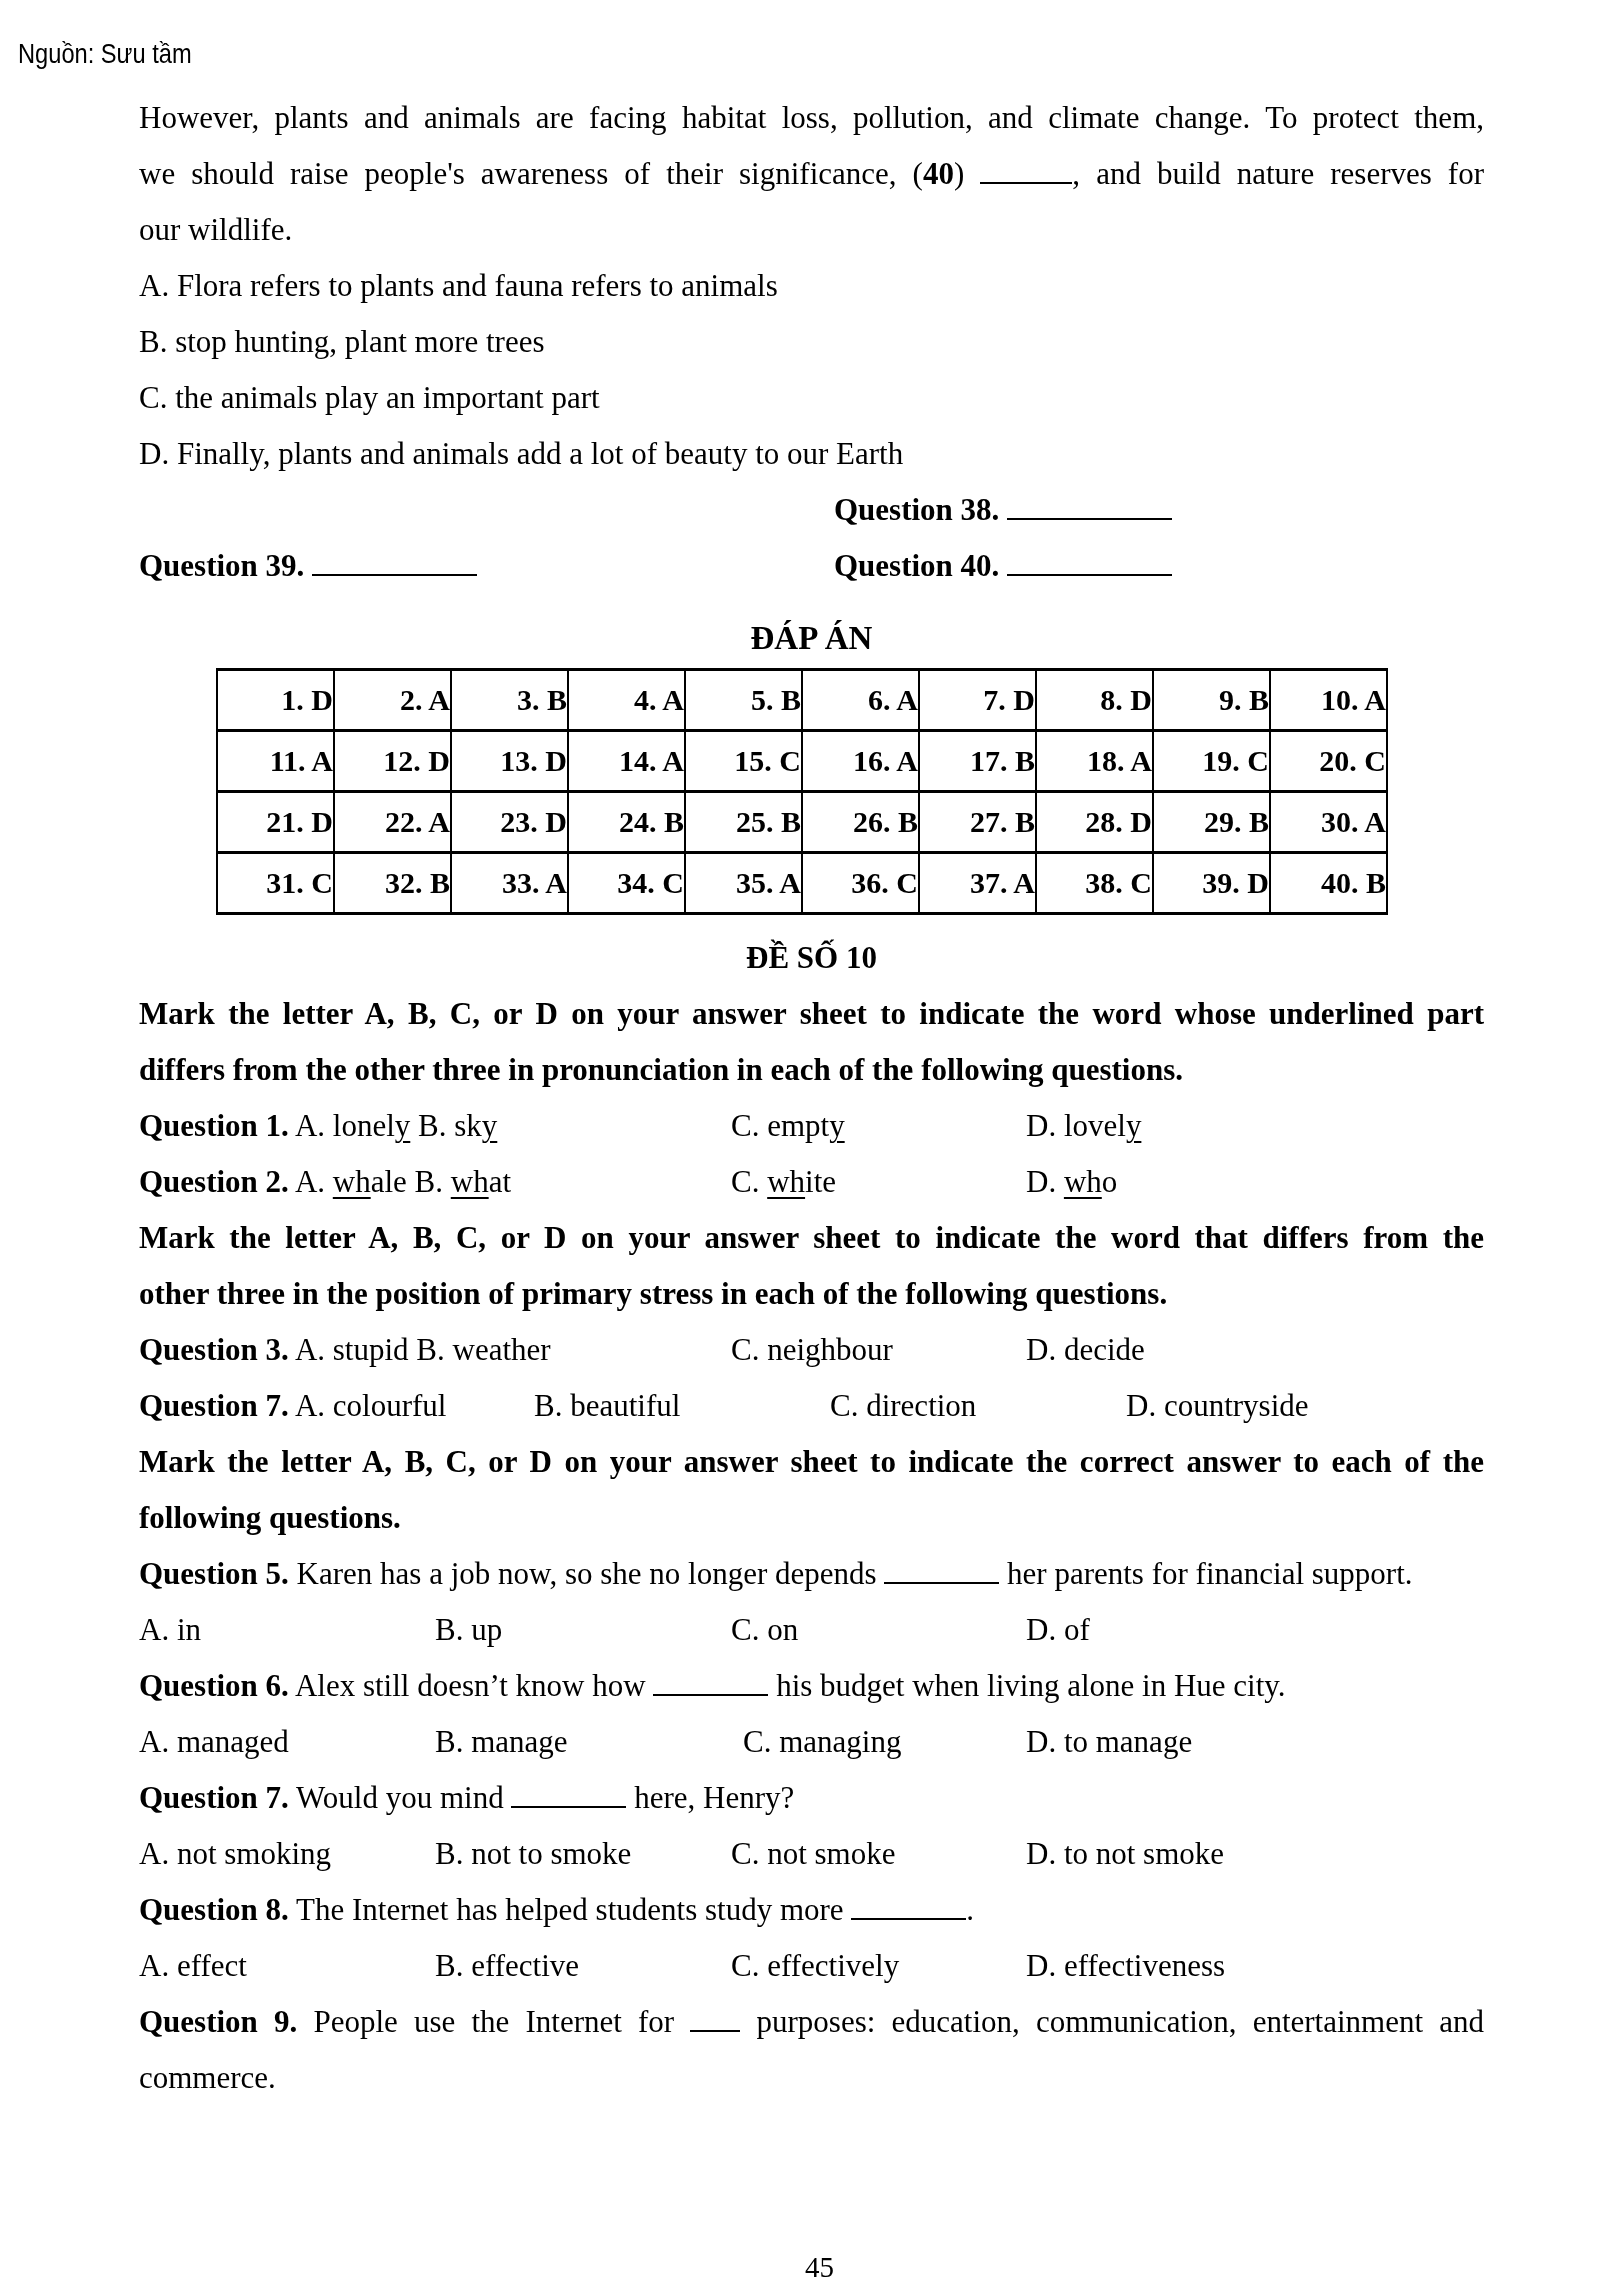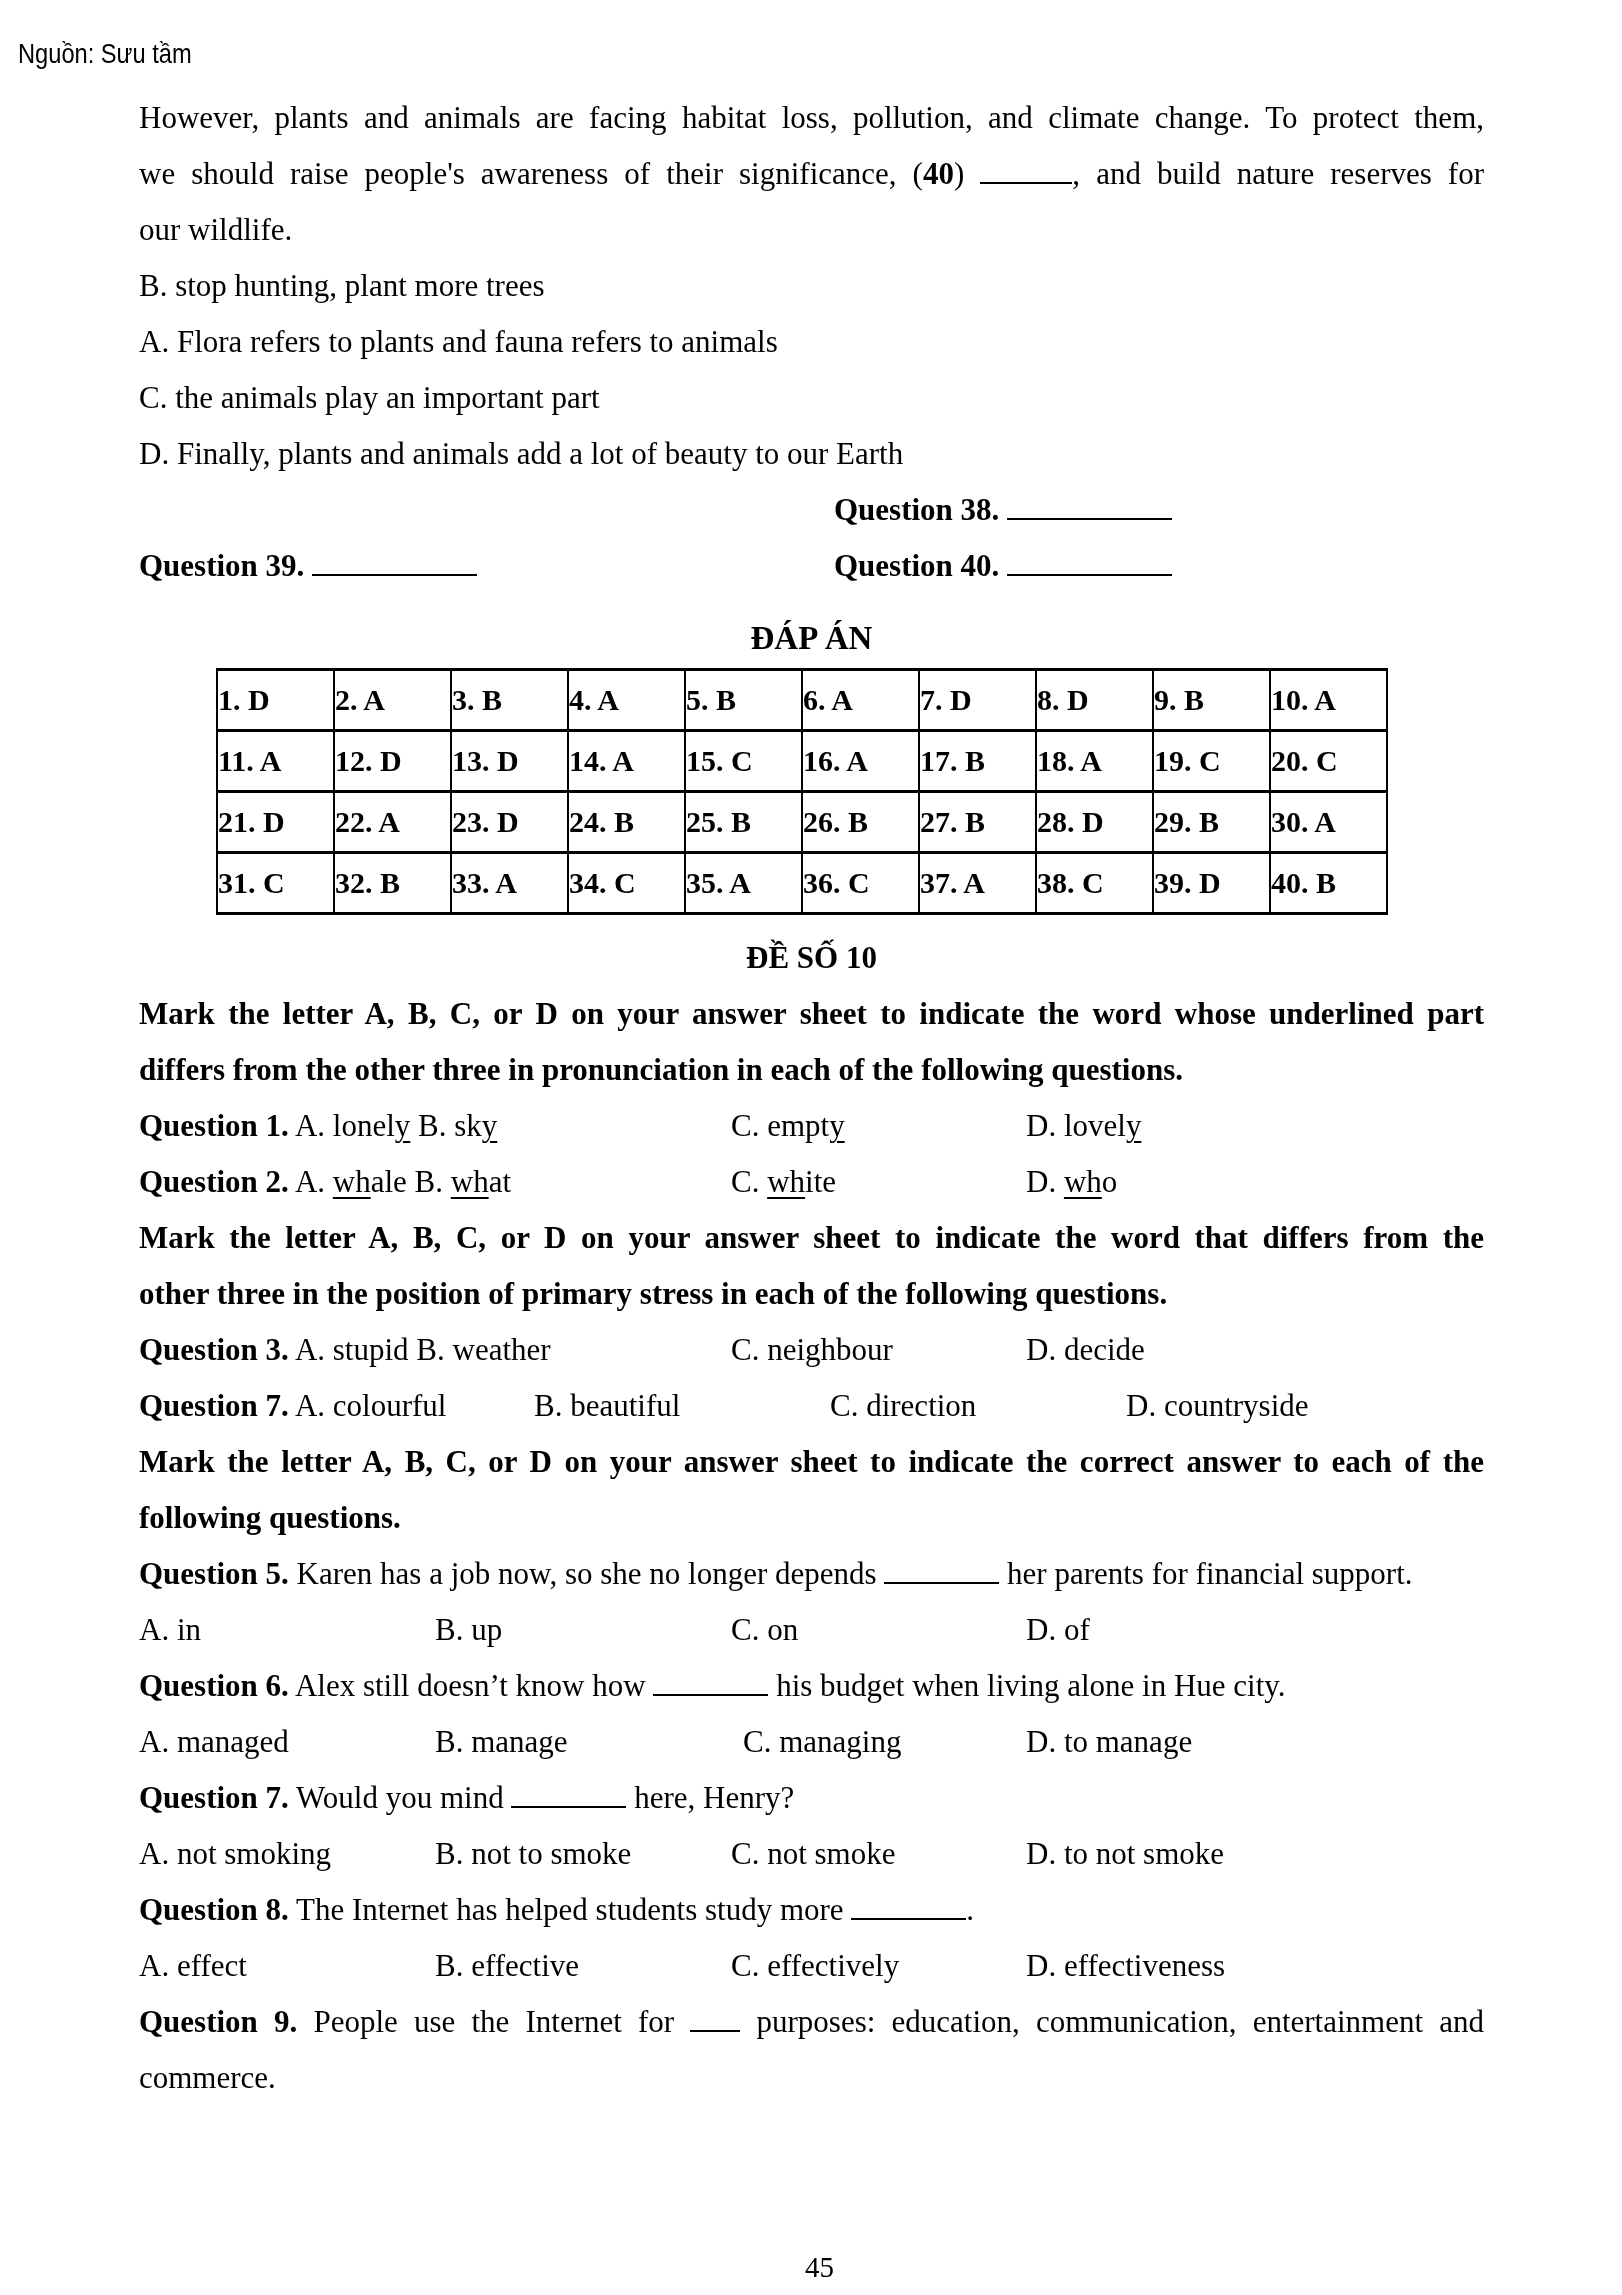--- a/index.html
+++ b/index.html
@@ -24,40 +24,40 @@
     .row-abs { position: relative; height: 56px; white-space: nowrap; }
     .center { text-align: center; }
     .u { text-decoration: underline; text-decoration-thickness: 2px; text-underline-offset: 5.2px; }
 
     .title-dapan { text-align: center; font-weight: bold; font-size: 33px; margin-top: 18.3px; height: 52px; line-height: 52px; }
     table.answers {
       border-collapse: collapse; margin-left: 77px; margin-top: 3.9px;
       font-weight: bold; font-size: 30px;
     }
     table.answers td {
-      border: 2px solid #000; width: 115px; height: 58px; text-align: left; padding: 0;
+      border: 2px solid #000; width: 115px; height: 58px; text-align: right; padding: 0;
     }
     table.answers tr { border-top: 3.3px solid #000; border-bottom: 3.3px solid #000; }
     .pagenum { position: absolute; left: 0; width: 1623px; top: 2251px; text-align: center; font-size: 29px; padding-left: 8px; }
   </style>
 </head>
 <body>
 
 <div class="source">Nguồn: Sưu tầm</div>
 
 <div class="page">
 
   <div class="line just">However, plants and animals are facing habitat loss, pollution, and climate change. To protect them,</div>
   <div class="line just">
     <span>we should raise people's awareness of their significance, (</span><b>40</b><span>) </span><span class="blank" style="width:92px"></span><span>, and build nature reserves for</span>
   </div>
   <div class="line">our wildlife.</div>
 
+  <div class="line">A. Flora refers to plants and fauna refers to animals</div>
   <div class="line">B. stop hunting, plant more trees</div>
-  <div class="line">A. Flora refers to plants and fauna refers to animals</div>
   <div class="line">C. the animals play an important part</div>
   <div class="line">D. Finally, plants and animals add a lot of beauty to our Earth</div>
 
   <div class="row-abs b">
     <span class="col" style="left:695px"><span>Question 38.</span> <span class="blank" style="width:165px"></span></span>
   </div>
   <div class="row-abs b">
     <span class="col" style="left:0"><span>Question 39.</span> <span class="blank" style="width:165px"></span></span>
     <span class="col" style="left:695px"><span>Question 40.</span> <span class="blank" style="width:165px"></span></span>
   </div>

